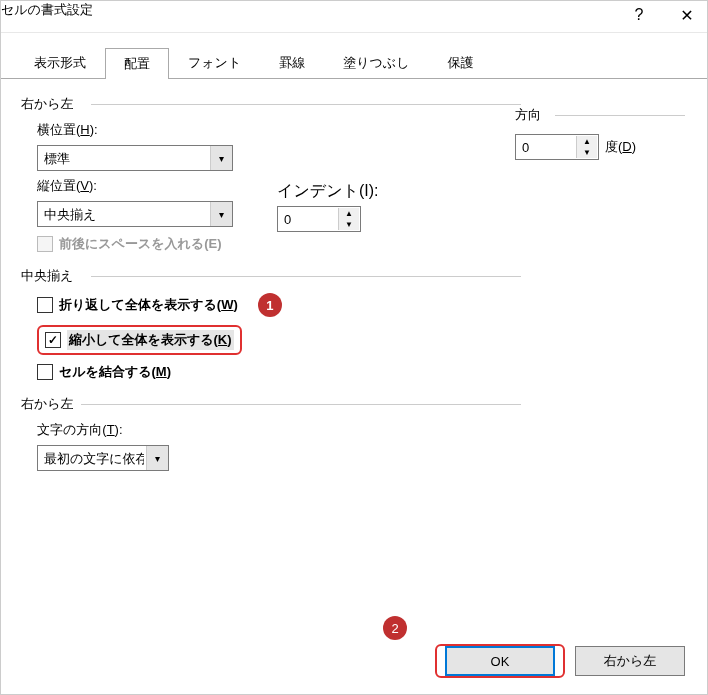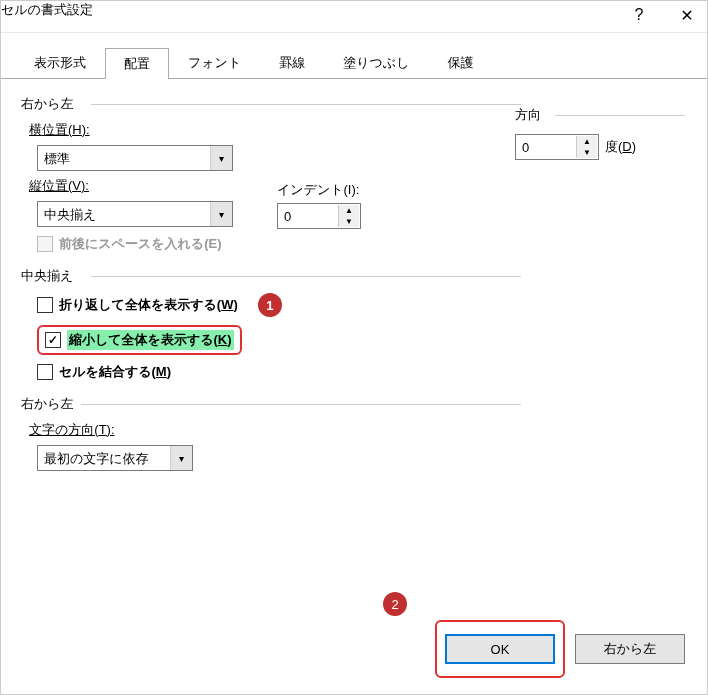--- a/index.html
+++ b/index.html
@@ -14,57 +14,57 @@
     .tab { padding: 6px 18px; border: 1px solid transparent; border-bottom: none; cursor: pointer; font-size: 13px; }
     .tab.active { border-color: #aaa; background: #fff; position: relative; top: 1px; }
     
     .content { padding: 16px 20px; position: relative; }
     
     .group { margin-bottom: 14px; }
     .group-label { font-size: 13px; margin-bottom: 8px; position: relative; }
     .group-label::after { content: ""; position: absolute; left: 70px; right: 0; top: 50%; height: 1px; background: #ccc; }
     
     .field-row { display: flex; align-items: center; margin: 6px 0 6px 16px; }
-    .field-label { font-size: 13px; margin-bottom: 4px; margin-left: 8px; text-decoration: underline; }
+    .field-label { font-size: 13px; margin-bottom: 4px; margin-left: 16px; }
     .select-wrap { position: relative; display: inline-block; border-radius: 10px; }
     .select { width: 196px; height: 26px; border: 1px solid #7a7a7a; padding: 2px 24px 2px 6px; background: #fff; appearance: none; font-size: 13px; }
     .select-arrow { position: absolute; right: 1px; top: 1px; bottom: 1px; width: 22px; background: #e5e5e5; border-left: 1px solid #ccc; display: flex; align-items: center; justify-content: center; pointer-events: none; font-size: 10px; }
     
     .indent-block { position: absolute; left: 256px; top: 60px; }
     .spinner-wrap { display: flex; align-items: center; border: 1px solid #7a7a7a; width: 84px; height: 26px; background: #fff; }
     .spinner-wrap input { border: none; width: 60px; height: 100%; padding: 0 6px; outline: none; font-size: 13px; }
     .spinner-btns { display: flex; flex-direction: column; border-left: 1px solid #ccc; }
     .spinner-btn { width: 20px; height: 11px; display: flex; align-items: center; justify-content: center; font-size: 8px; line-height: 1; background: #f0f0f0; cursor: pointer; }
     
     .checkbox-row { display: flex; align-items: center; margin: 8px 0 8px 16px; font-weight: bold; }
     .checkbox { width: 16px; height: 16px; border: 1px solid #333; margin-right: 6px; display: flex; align-items: center; justify-content: center; font-size: 12px; cursor: pointer; background: #fff; }
     .checkbox.disabled { border-color: #bbb; background: #f5f5f5; }
     .checkbox-label { font-size: 13px; }
     .checkbox-label.disabled { color: #999; }
     
-    .highlight { background: #86efac; padding: 1px 2px; }
+    .highlight { background: #e5e5e5; padding: 1px 2px; }
     .annot-box { border: 2px solid #e03030; border-radius: 6px; padding: 3px 6px; display: inline-flex; align-items: center; }
     .annot-num { width: 24px; height: 24px; border-radius: 50%; background: #c03030; color: #fff; display: flex; align-items: center; justify-content: center; font-size: 13px; }
     
     .orientation { position: absolute; right: 22px; top: 27px; width: 170px; }
     .orientation .group-label::after { left: 40px; }
     .orient-body { display: flex; gap: 4px; }
     .orient-vert { width: 36px; height: 194px; border: 1px solid #999; display: flex; align-items: center; justify-content: center; writing-mode: vertical-rl; font-size: 13px; letter-spacing: 6px; }
     .orient-dial { width: 118px; height: 194px; border: 1px solid #999; position: relative; }
     .orient-degree { display: flex; align-items: center; gap: 6px; margin-top: 10px; }
     
     .dial-text { position: absolute; left: 12px; top: 50%; transform: translateY(-50%); font-size: 12px; }
     .dial-line { position: absolute; left: 54px; top: 50%; width: 48px; height: 1px; background: #333; }
     .dial-dot { position: absolute; width: 5px; height: 5px; background: #333; border-radius: 50%; }
     .dial-diamond { position: absolute; width: 7px; height: 7px; background: #8b0000; transform: rotate(45deg); }
     
     .footer { position: absolute; bottom: 16px; right: 22px; display: flex; gap: 10px; align-items: center; }
     .btn { width: 110px; height: 30px; border: 1px solid #7a7a7a; background: #e5e5e5; font-size: 13px; cursor: pointer; }
     .btn.primary { border: 2px solid #0078d7; }
-    .btn-annot { border: 2px solid #e03030; border-radius: 6px; padding: 12px 8px; display: inline-flex; }
+    .btn-annot { border: 2px solid #e03030; border-radius: 6px; padding: 0 8px; display: inline-flex; }
     
     .u { text-decoration: underline; }
     
     .left-col { width: 500px; }
     .section-rtl .group-label::after { left: 60px; }
     .section-ctrl .group-label::after { left: 70px; }
   </style>
 </head>
 <body>
 
@@ -99,21 +99,21 @@
           <div class="field-row">
             <div class="select-wrap">
               <select class="select">
                 <option>標準</option>
               </select>
               <div class="select-arrow">▾</div>
             </div>
           </div>
 
           <div class="indent-block">
-            <div style="font-size:13px; margin-bottom:4px;">インデント(I):</div>
+            <div style="font-size:16px; margin-bottom:4px;">インデント(I):</div>
             <div class="spinner-wrap">
               <input type="text" value="0" style="">
               <div class="spinner-btns">
                 <div class="spinner-btn">▲</div>
                 <div class="spinner-btn">▼</div>
               </div>
             </div>
           </div>
 
           <div class="field-label">
@@ -163,21 +163,21 @@
         </div>
       </div>
 
       <div class="group section-rtl">
         <div class="group-label">右から左</div>
         <div class="field-label">
           <span>文字の方向(</span><span class="u">T</span><span>):</span>
         </div>
         <div class="field-row">
           <div class="select-wrap">
-            <select class="select" style="width:156px;">
+            <select class="select" style="width:132px;">
               <option>最初の文字に依存</option>
             </select>
             <div class="select-arrow">▾</div>
           </div>
         </div>
       </div>
     </div>
 
     <div class="orientation">
       <div class="group-label">方向</div>

